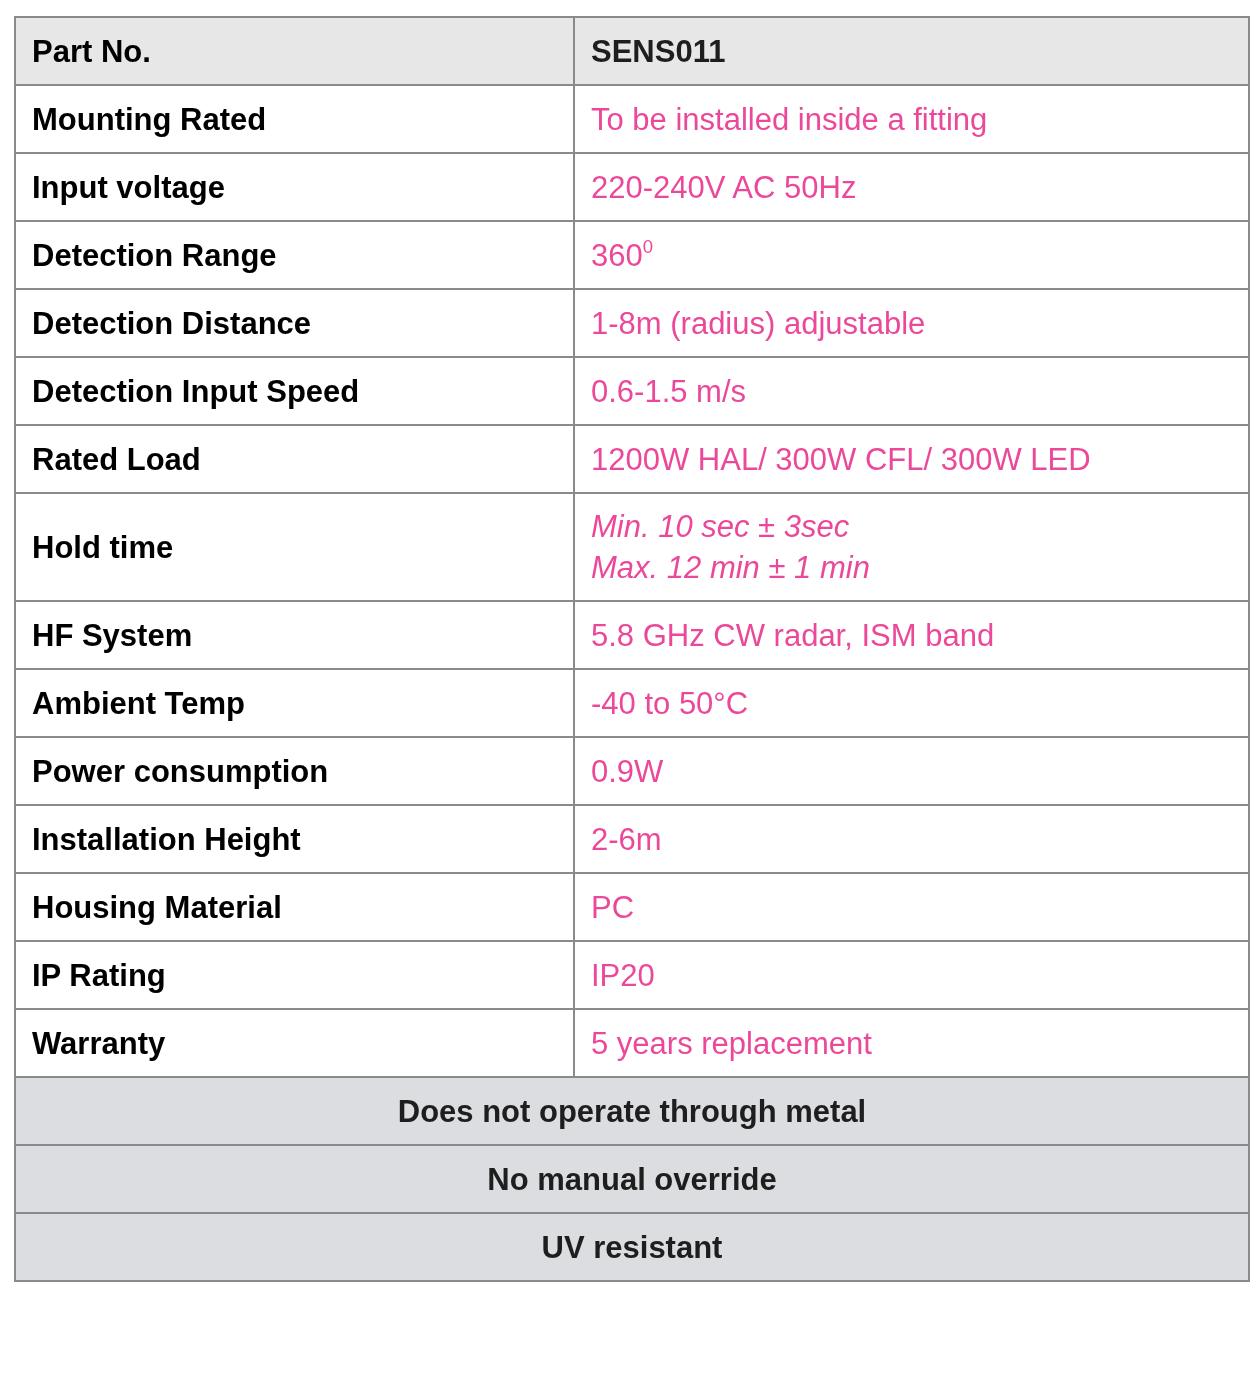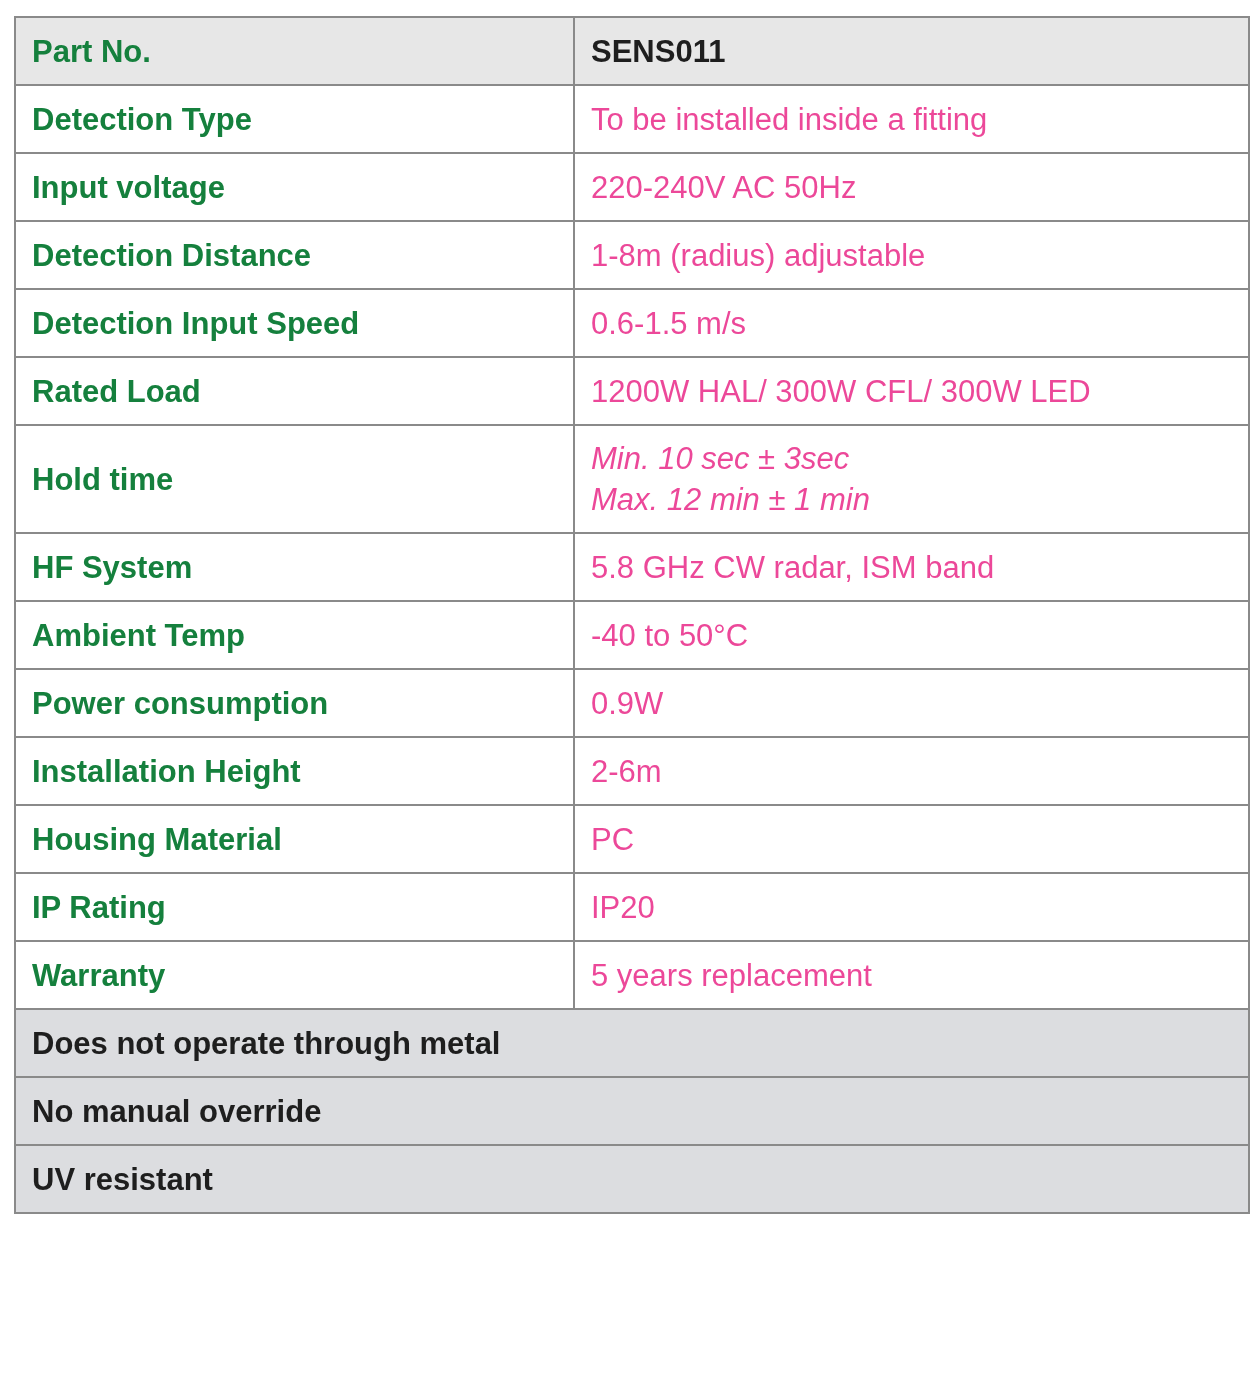--- a/index.html
+++ b/index.html
@@ -16,49 +16,53 @@
     .spec-table td {
       border: 2px solid #8a8a8a;
       padding: 0 16px;
       vertical-align: middle;
       height: 66px;
       font-size: 31px;
       line-height: 41px;
     }
     .spec-table col.c1 { width: 559px; }
     .spec-table col.c2 { width: 675px; }
-    td.label { font-weight: bold; color: #15803d; }
+    td.label { font-weight: bold; color: #000000; }
     td.value { color: #ec4899; }
     tr.header td { background: #e7e7e7; }
     tr.header td.value { font-weight: bold; color: #1e1e1e; }
     tr.tall td { height: 106px; }
-    tr.note td { background: #dcdde0; font-weight: bold; color: #1e1e1e; }
+    tr.note td { background: #dcdde0; font-weight: bold; color: #1e1e1e; text-align: center; }
     .line { display: block; font-style: italic; }
     sup { font-size: 60%; line-height: 0; vertical-align: 0.7em; }
   </style>
 </head>
 <body>
 
 <table class="spec-table">
   <colgroup>
       <col class="c1">
       <col class="c2">
     </colgroup>
   <tbody>
     <tr class="header">
       <td class="label">Part No.</td>
       <td class="value">SENS011</td>
     </tr>
     <tr>
-      <td class="label">Detection Type</td>
+      <td class="label">Mounting Rated</td>
       <td class="value">To be installed inside a fitting</td>
     </tr>
     <tr>
       <td class="label">Input voltage</td>
       <td class="value">220-240V AC 50Hz</td>
+    </tr>
+    <tr>
+      <td class="label">Detection Range</td>
+      <td class="value"><span>360</span><sup>0</sup></td>
     </tr>
     <tr>
       <td class="label">Detection Distance</td>
       <td class="value">1-8m (radius) adjustable</td>
     </tr>
     <tr>
       <td class="label">Detection Input Speed</td>
       <td class="value">0.6-1.5 m/s</td>
     </tr>
     <tr>

